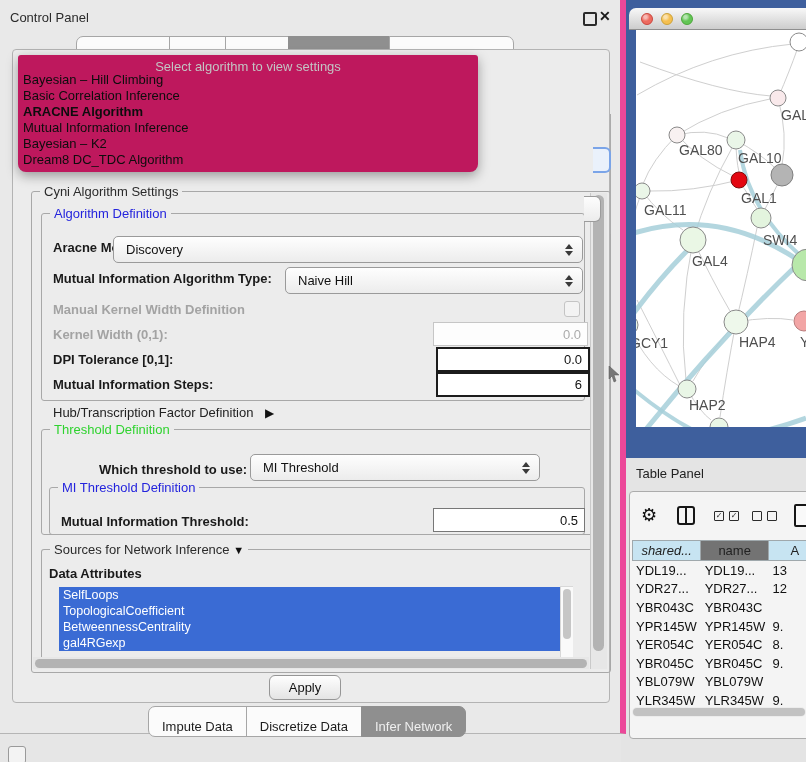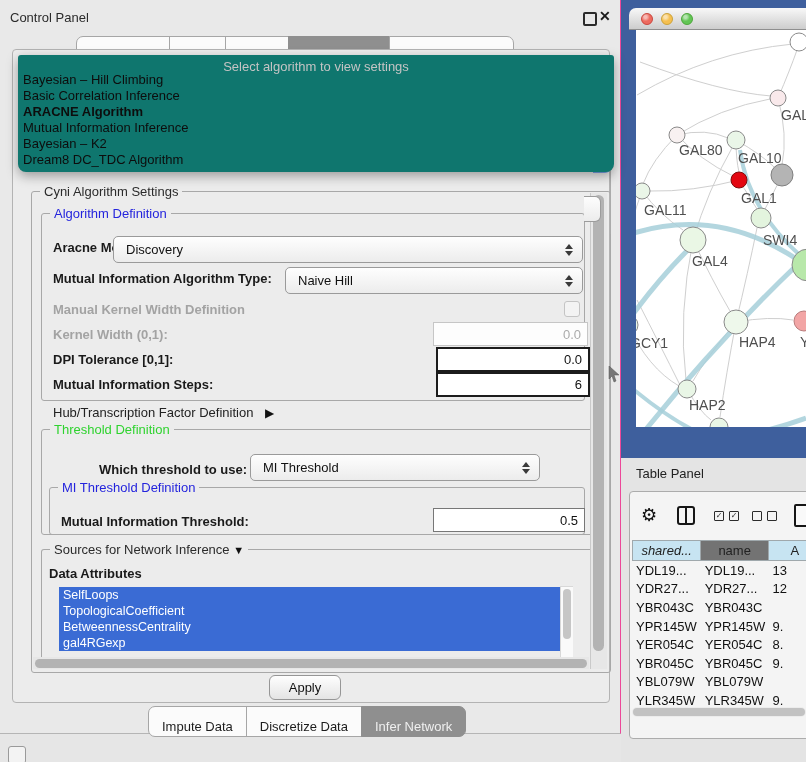--- a/index.html
+++ b/index.html
@@ -3,21 +3,21 @@
 <meta charset="utf-8">
 <style>
   html,body{margin:0;padding:0;}
   body{width:806px;height:762px;overflow:hidden;position:relative;
        background:#E6E6E6;font-family:"Liberation Sans",sans-serif;
        -webkit-font-smoothing:antialiased;}
   .abs{position:absolute;}
 
   
   #control-panel{left:0;top:0;width:620px;height:733px;background:#E9E9E9;
-    border-right:1px solid #ec4899;border-bottom:1px solid #B5B5B5;}
+    border-right:6px solid #ec4899;border-bottom:1px solid #B5B5B5;}
   #cp-title{left:10px;top:10px;font-size:13px;color:#2B2B2B;}
   #float-icon{left:583px;top:12px;width:10px;height:10px;border:2px solid #2B2B2B;border-radius:2px;}
   #close-icon{left:599px;top:8px;font-size:14px;font-weight:bold;color:#1A1A1A;}
 
   
   .tabbar{display:flex;}
   #top-tabs{left:76px;top:36px;height:23px;}
   #bottom-tabs{left:148px;top:706px;height:23px;}
   .tab{background:#FBFBFB;border:1px solid #A6A6A6;font-size:13px;color:#1C1C1C;
        padding:10px 13px 0 13px;height:19px;box-sizing:content-box;margin-left:-1px;
@@ -55,21 +55,21 @@
 
   .field{position:absolute;background:#FFFFFF;border:1px solid #BDBDBD;font-size:13px;
     color:#111;display:flex;align-items:center;justify-content:flex-end;padding-right:6px;}
   .field.strong{border:2px solid #1C1C1C;}
   .field.disabled{color:#ABABAB;border-color:#C6C6C6;background:#FDFDFD;}
 
   .checkbox{position:absolute;width:14px;height:14px;border:1px solid #C4C4C4;
     border-radius:3px;background:#F3F3F3;}
 
   
-  #algo-popup{left:18px;top:55px;width:596px;height:117px;background:#0f766e;
+  #algo-popup{left:18px;top:55px;width:460px;height:117px;background:#be185d;
     border-radius:3px 3px 8px 8px;box-shadow:0 4px 12px rgba(0,0,0,.35);z-index:30;}
   #popup-placeholder{left:0;top:4px;width:100%;text-align:center;font-size:13px;color:#C4C4C4;}
   .popup-item{position:absolute;left:5px;font-size:13px;color:#0D0D0D;white-space:nowrap;}
   .popup-item.bold{font-weight:bold;}
 
   
   #frag-groupline{left:597px;top:64px;width:1px;height:120px;background:#ABABAB;z-index:5;}
   #frag-combo-blue{left:580px;top:97px;width:16px;height:22px;border:2px solid #7AA4E8;
     border-left:none;border-radius:0 6px 6px 0;background:#EAF1FB;z-index:6;}
   #frag-combo-gray{left:571px;top:146px;width:16px;height:24px;border:1px solid #9C9C9C;

